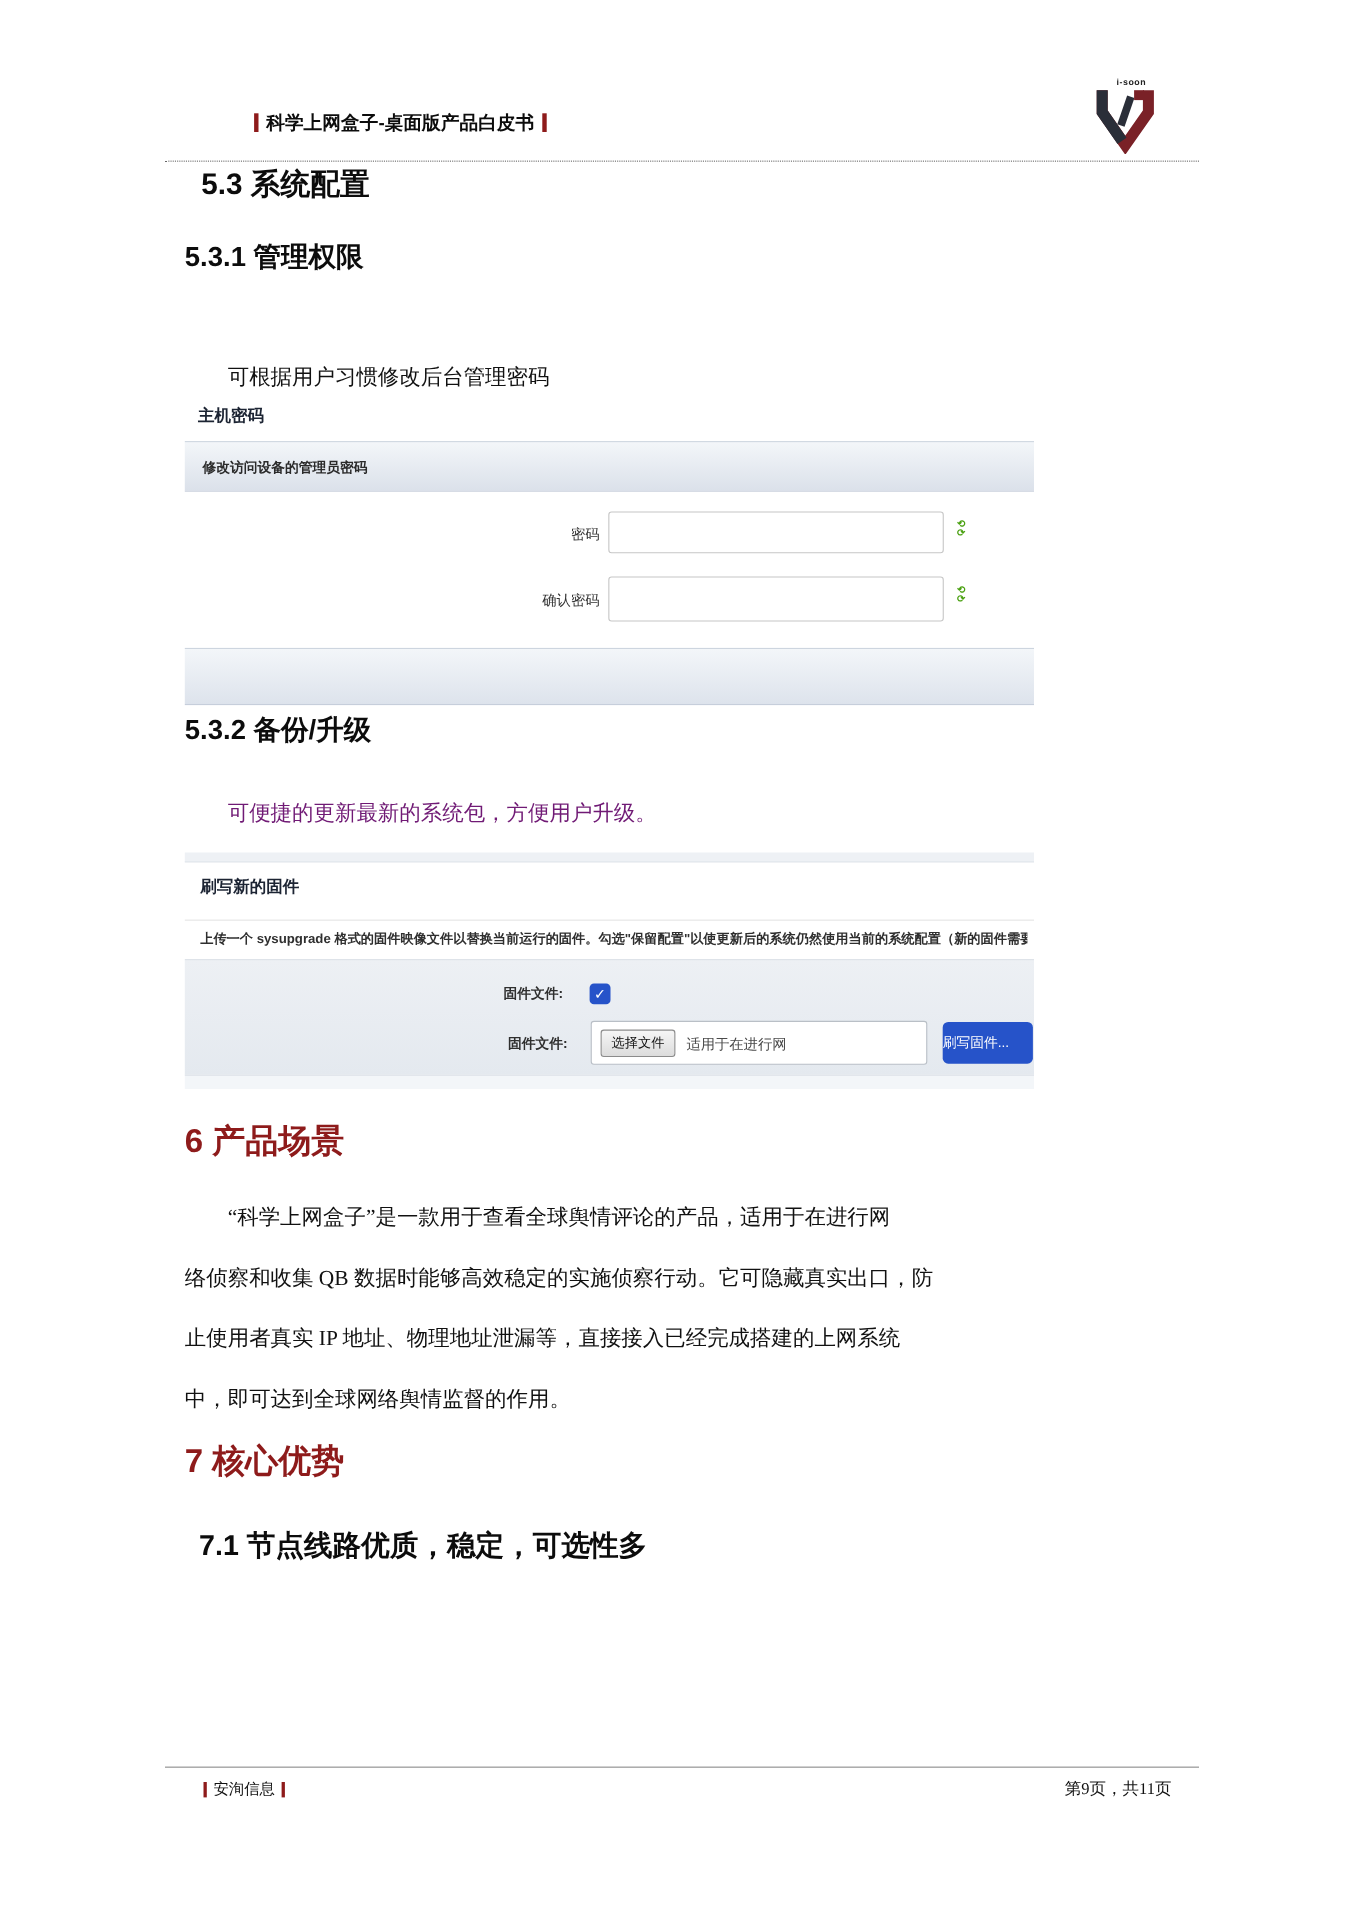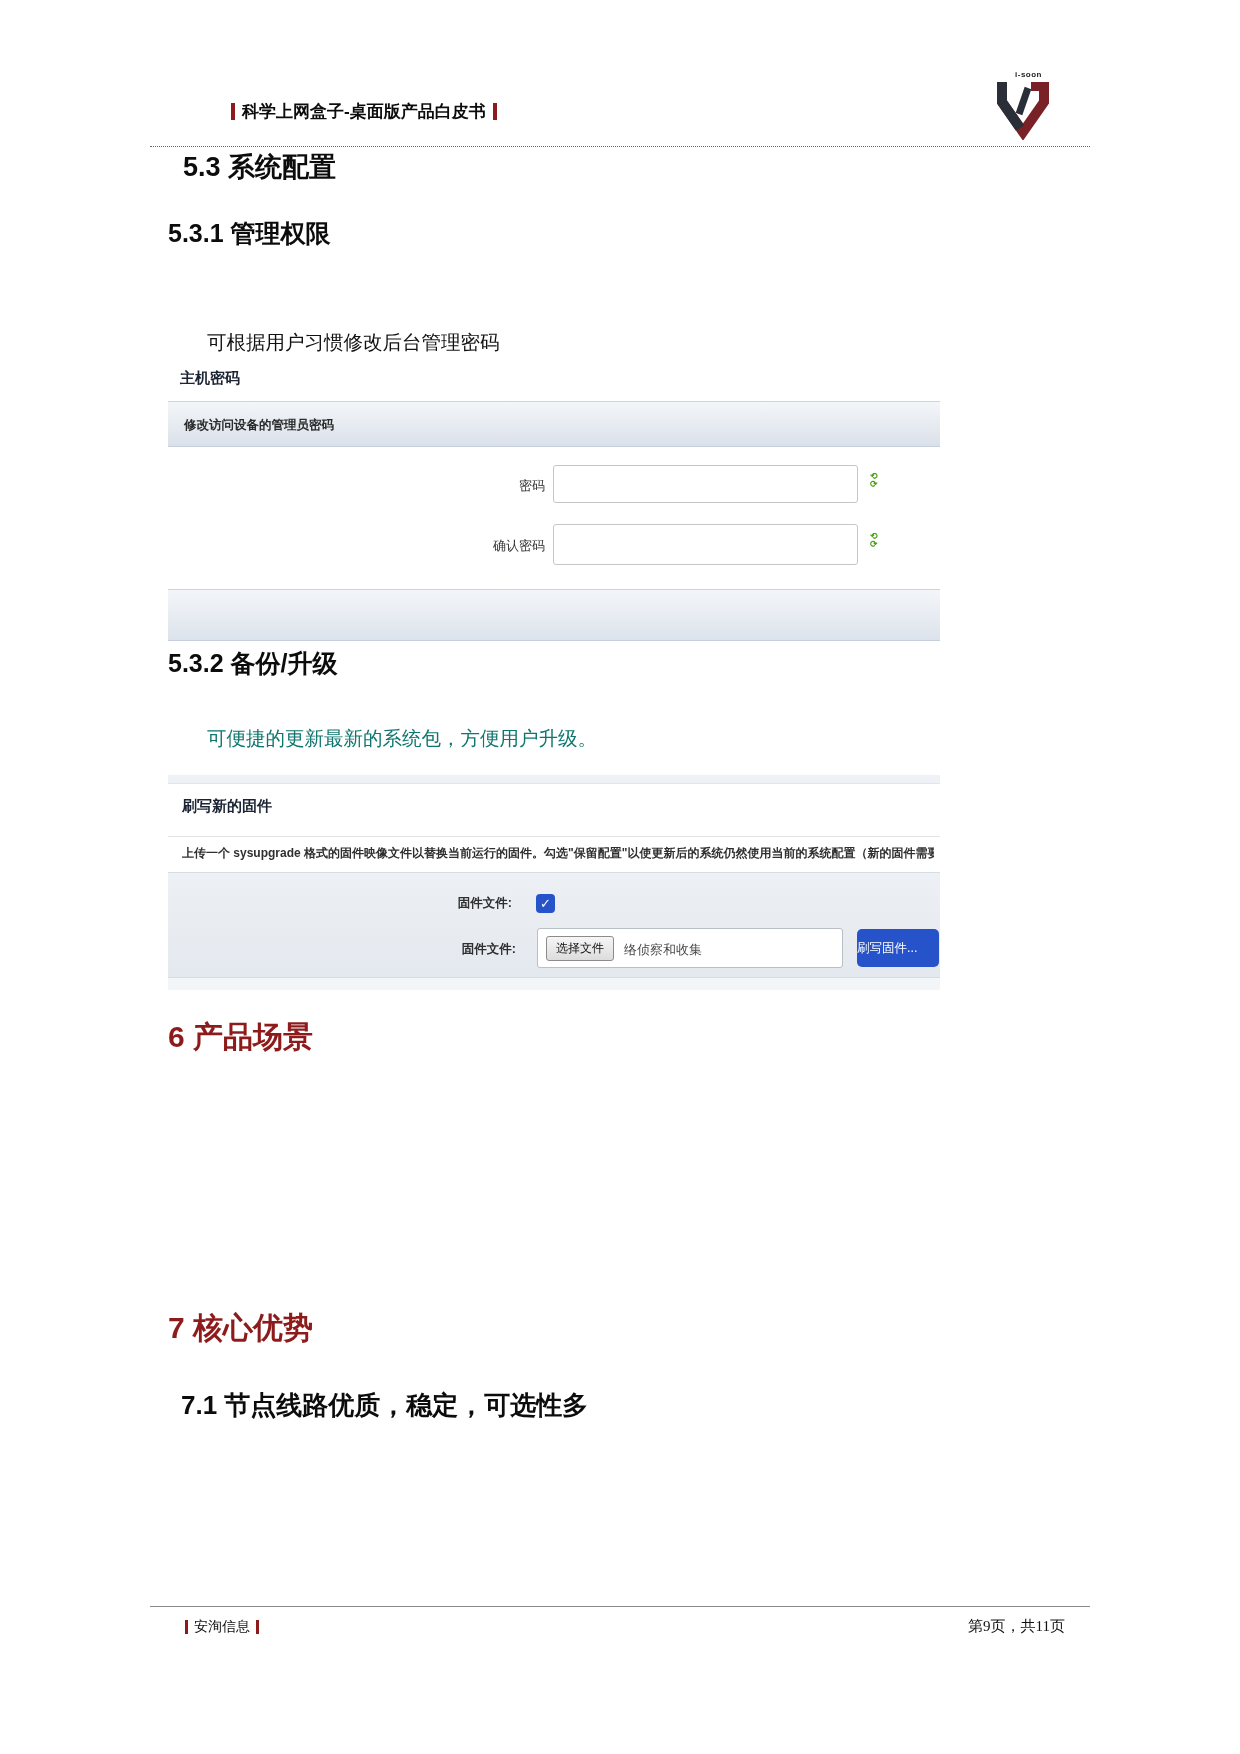--- a/index.html
+++ b/index.html
@@ -14,21 +14,21 @@
   .redbar{width:4px;height:17px;background:#8e1b1b;display:inline-block;}
   .hdr-rule{left:150px;top:146px;width:940px;border-top:1px dotted #666;height:0;}
   .logo{left:993px;top:70px;width:62px;height:70px;}
   .logo-txt{position:absolute;left:22px;top:0;font-size:8px;font-weight:bold;color:#222;letter-spacing:0.5px;}
 
   
   .h53   {left:183px;top:149px;font-size:27px;font-weight:bold;color:#0c0c0c;}
   .h531  {left:168px;top:217px;font-size:25px;font-weight:bold;color:#0c0c0c;}
   .p531  {left:168px;top:281px;width:770px;font-size:19.5px;text-indent:2em;color:#111;margin-top:48px;}
   .h532  {left:168px;top:647px;font-size:25px;font-weight:bold;color:#0c0c0c;}
-  .p532  {left:168px;top:725px;width:770px;font-size:19.5px;text-indent:2em;color:#0f766e;}
+  .p532  {left:168px;top:725px;width:770px;font-size:19.5px;text-indent:2em;color:#701a75;}
   .h6    {left:168px;top:1017px;font-size:30px;font-weight:bold;color:#8e1b1b;}
   .p6    {left:168px;top:1080px;width:766px;font-size:19.5px;line-height:55px;
           white-space:pre-line;text-indent:2em;color:#111;}
   .h7    {left:168px;top:1308px;font-size:30px;font-weight:bold;color:#8e1b1b;}
   .h71   {left:181px;top:1388px;font-size:26px;font-weight:bold;color:#0c0c0c;}
   .p71   {left:168px;top:1450px;width:766px;font-size:19.5px;line-height:55px;
           white-space:pre-line;text-indent:2em;color:#111;}
 
   
   .shot1{left:168px;top:360px;width:772px;height:281px;font-size:12px;color:#333;}
@@ -129,27 +129,31 @@
     <div class="s2-div"></div>
     <div class="s2-desc">上传一个 sysupgrade 格式的固件映像文件以替换当前运行的固件。勾选"保留配置"以使更新后的系统仍然使用当前的系统配置（新的固件需要和当前固件兼容）。</div>
     <div class="s2-band"></div>
     <div class="s2-label" style="left:194px;top:120px;">固件文件:</div>
     <div class="chk">
       <span>✓</span>
     </div>
     <div class="s2-label" style="left:198px;top:166px;">固件文件:</div>
     <div class="filebox">
       <span class="choosebtn">选择文件</span>
-      <span class="nofile">络侦察和收集</span>
+      <span class="nofile">适用于在进行网</span>
     </div>
     <div class="flashbtn">刷写固件...</div>
     <div class="s2-bstrip"></div>
   </div>
 
   <div class="abs h6">6 产品场景</div>
+  <div class="abs p6 serif">“科学上网盒子”是一款用于查看全球舆情评论的产品，适用于在进行网
+络侦察和收集 QB 数据时能够高效稳定的实施侦察行动。它可隐藏真实出口，防
+止使用者真实 IP 地址、物理地址泄漏等，直接接入已经完成搭建的上网系统
+中，即可达到全球网络舆情监督的作用。</div>
 
   <div class="abs h7">7 核心优势</div>
   <div class="abs h71">7.1 节点线路优质，稳定，可选性多</div>
 
   <div class="abs ftr-rule"></div>
   <div class="abs ftr-left">
     <span class="redbar-sm"></span>
     <span>安洵信息</span>
     <span class="redbar-sm"></span>
   </div>

